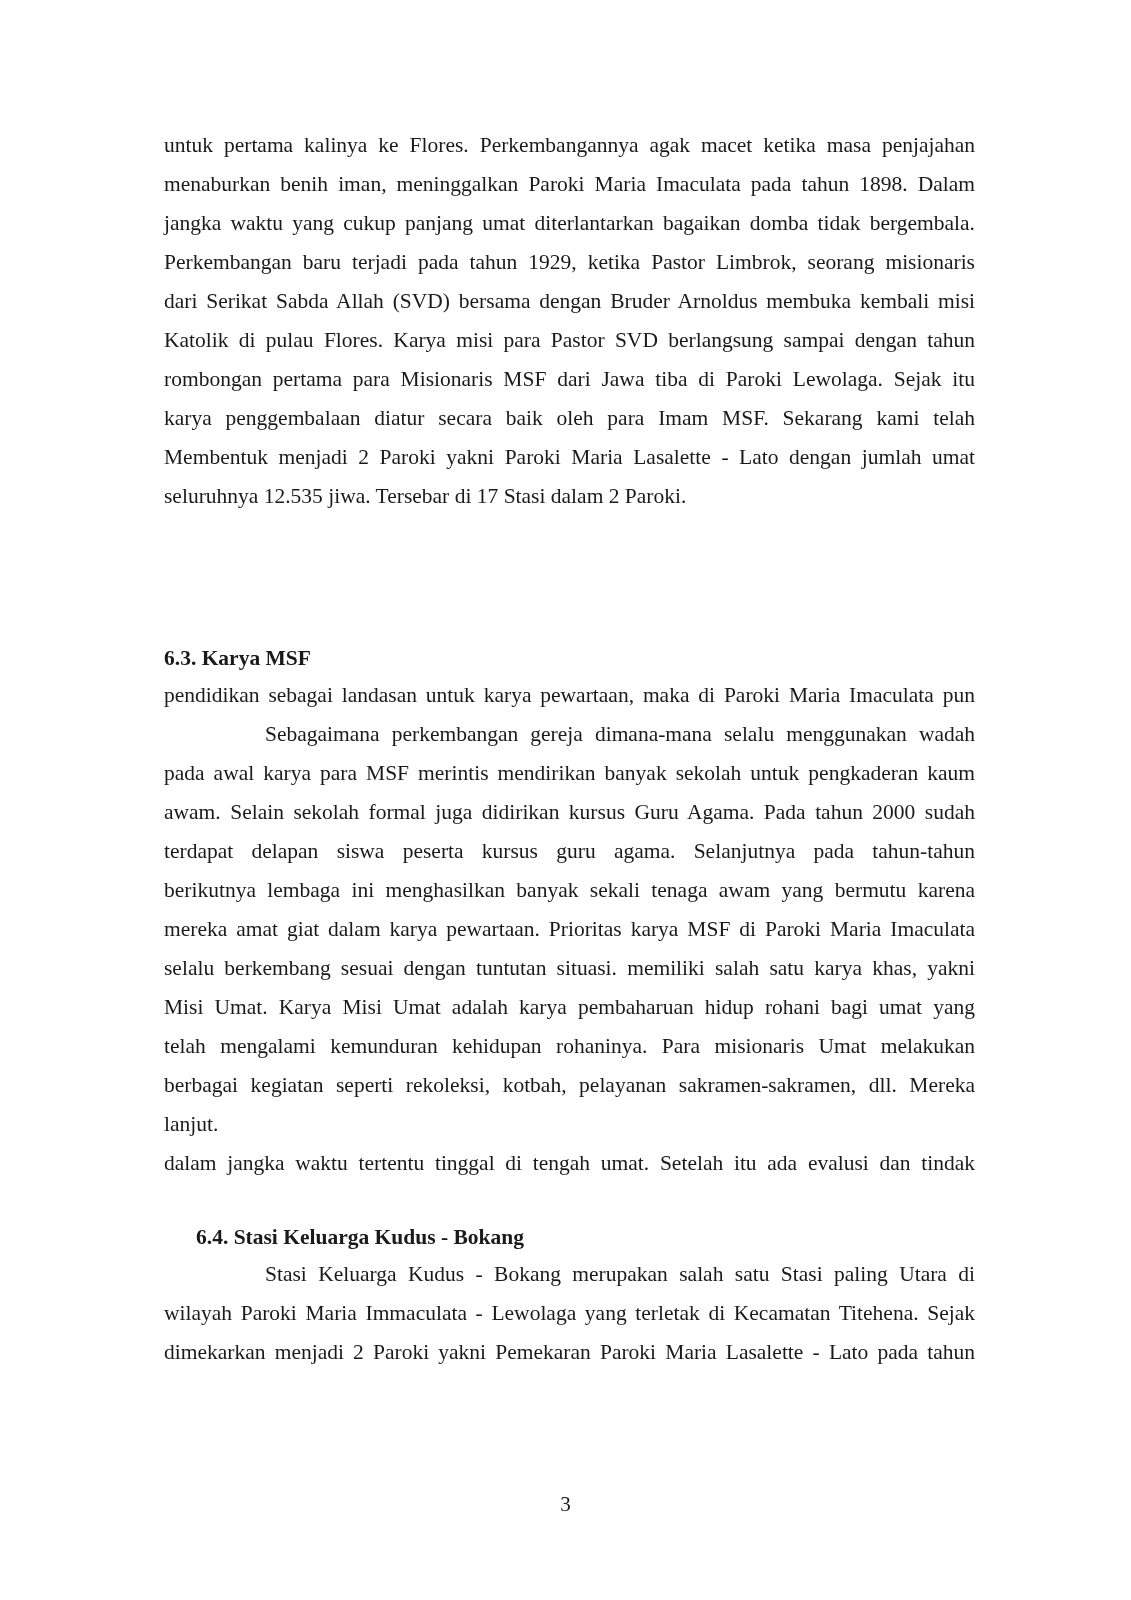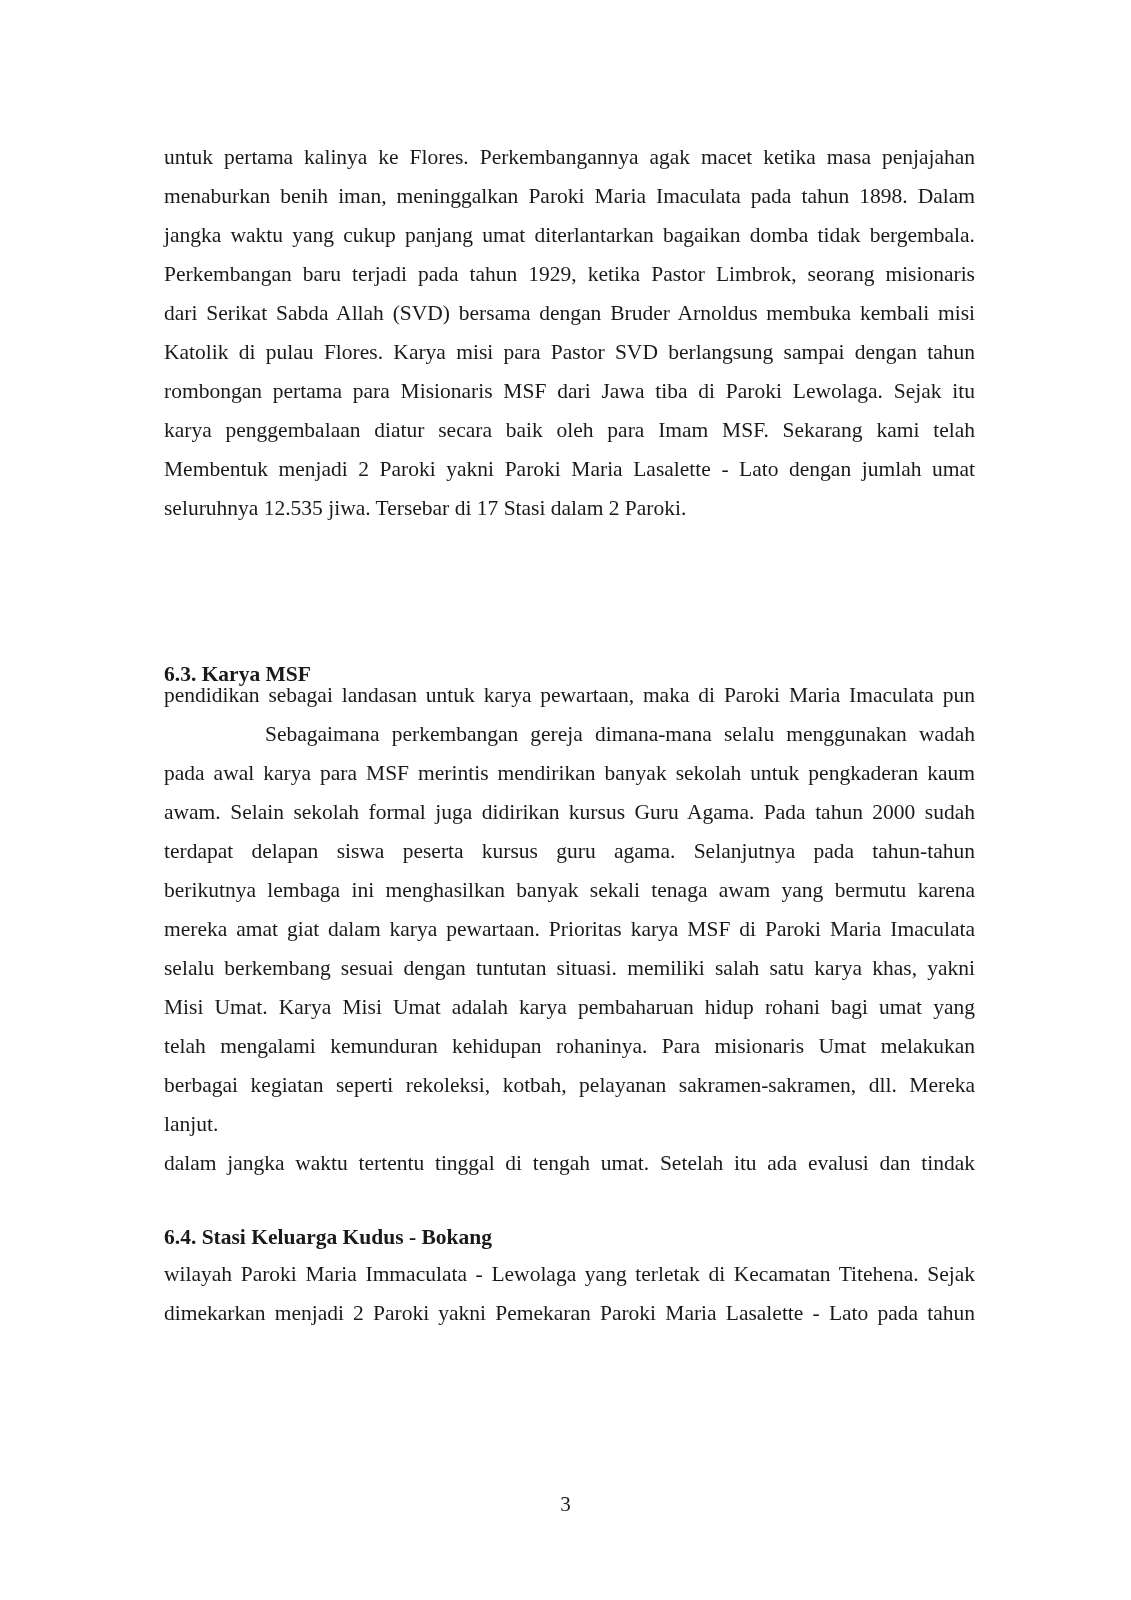--- a/index.html
+++ b/index.html
@@ -57,51 +57,52 @@
       top: 1492px;
       text-align: center;
       font-size: 21px;
     }
   </style>
 </head>
 <body>
 
 <div class="page">
 
-  <div class="block" style="top:138px;">
+  <div class="block" style="top:126px;">
     <span class="line">untuk pertama kalinya ke Flores. Perkembangannya agak macet ketika masa penjajahan</span>
     <span class="line">menaburkan benih iman, meninggalkan Paroki Maria Imaculata pada tahun 1898. Dalam</span>
     <span class="line">jangka waktu yang cukup panjang umat diterlantarkan bagaikan domba tidak bergembala.</span>
     <span class="line">Perkembangan baru terjadi pada tahun 1929, ketika Pastor Limbrok, seorang misionaris</span>
     <span class="line">dari Serikat Sabda Allah (SVD) bersama dengan Bruder Arnoldus membuka kembali misi</span>
     <span class="line">Katolik di pulau Flores. Karya misi para Pastor SVD berlangsung sampai dengan tahun</span>
     <span class="line">rombongan pertama para Misionaris MSF dari Jawa tiba di Paroki Lewolaga. Sejak itu</span>
     <span class="line">karya penggembalaan diatur secara baik oleh para Imam MSF. Sekarang kami telah</span>
     <span class="line">Membentuk menjadi 2 Paroki yakni Paroki Maria Lasalette - Lato  dengan jumlah umat</span>
     <span class="line last">seluruhnya 12.535 jiwa. Tersebar di 17 Stasi dalam 2 Paroki.</span>
   </div>
 
-  <div class="heading" style="top:643px;margin-top:16px;">6.3. Karya MSF</div>
+  <div class="heading" style="top:643px;">6.3. Karya MSF</div>
   <div class="block" style="top:676px;">
     <span class="line">pendidikan sebagai landasan untuk karya pewartaan, maka di Paroki Maria Imaculata pun</span>
     <span class="line indent">Sebagaimana perkembangan gereja dimana-mana selalu menggunakan wadah</span>
     <span class="line">pada awal karya para MSF  merintis mendirikan banyak sekolah untuk pengkaderan kaum</span>
     <span class="line">awam. Selain sekolah formal juga didirikan kursus Guru Agama. Pada tahun 2000 sudah</span>
     <span class="line">terdapat delapan siswa peserta kursus guru agama. Selanjutnya pada tahun-tahun</span>
     <span class="line">berikutnya lembaga ini menghasilkan banyak sekali tenaga awam yang bermutu karena</span>
     <span class="line">mereka amat giat dalam karya pewartaan. Prioritas karya MSF di Paroki Maria Imaculata</span>
     <span class="line">selalu berkembang sesuai dengan tuntutan situasi. memiliki salah satu karya khas, yakni</span>
     <span class="line">Misi Umat. Karya Misi Umat adalah karya pembaharuan hidup rohani bagi umat yang</span>
     <span class="line">telah mengalami kemunduran kehidupan rohaninya. Para misionaris Umat melakukan</span>
     <span class="line">berbagai kegiatan seperti rekoleksi, kotbah, pelayanan sakramen-sakramen, dll. Mereka</span>
     <span class="line last">lanjut.</span>
     <span class="line">dalam jangka waktu tertentu tinggal di tengah umat. Setelah itu ada evalusi dan tindak</span>
   </div>
 
-  <div class="heading" style="top:1222px;">6.4. Stasi Keluarga Kudus - Bokang</div>
+  <div class="heading" style="top:1222px;margin-left:32px;">6.4. Stasi Keluarga Kudus - Bokang</div>
   <div class="block" style="top:1255px;">
+    <span class="line indent">Stasi Keluarga Kudus - Bokang merupakan salah satu Stasi paling Utara di</span>
     <span class="line">wilayah Paroki Maria Immaculata - Lewolaga yang terletak di Kecamatan Titehena. Sejak</span>
     <span class="line">dimekarkan menjadi 2 Paroki yakni Pemekaran Paroki Maria Lasalette - Lato pada tahun</span>
   </div>
 
   <div class="page-number">3</div>
 
 </div>
 
 </body></html>

